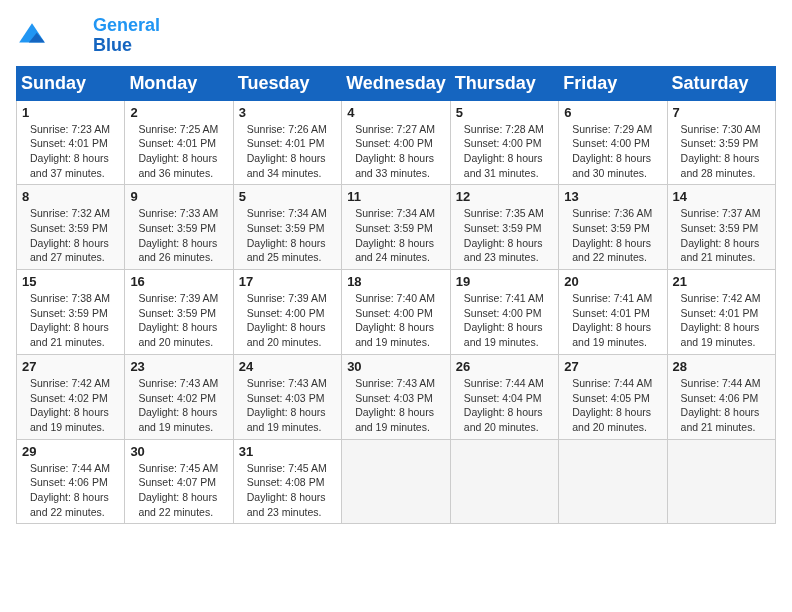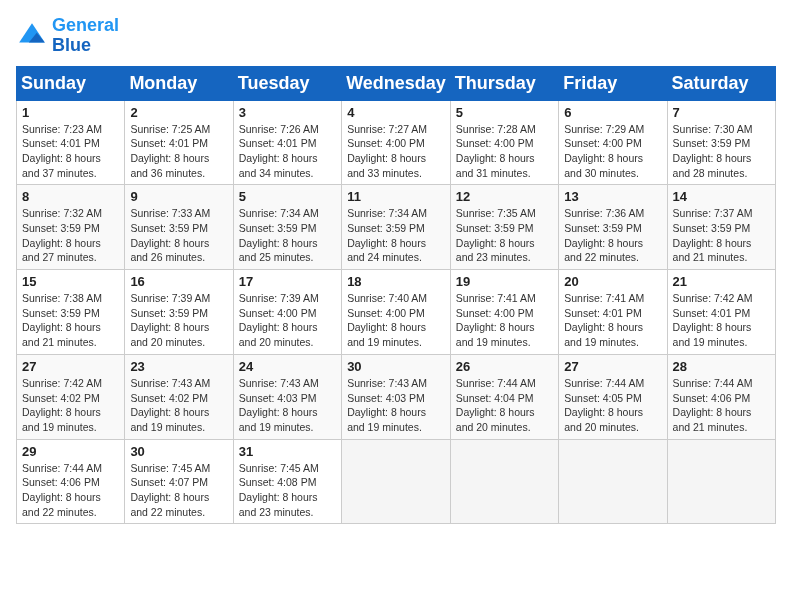--- a/index.html
+++ b/index.html
@@ -22,20 +22,21 @@
       gap: 4px;
     }
     .logo-text {
       font-size: 18px;
       font-weight: bold;
       color: #1a1a2e;
       line-height: 1.1;
     }
     .logo-text span {
       color: #2196F3;
+      margin-left: 41px;
     }
     .logo-icon {
       width: 32px;
       height: 32px;
     }
     .title-block {
       text-align: right;
     }
     .month-title {
       font-size: 32px;
@@ -73,20 +74,21 @@
       font-size: 13px;
       font-weight: bold;
       color: #222;
       display: block;
       margin-bottom: 2px;
     }
     .day-info {
       color: #333;
       font-size: 10.5px;
       line-height: 1.4;
+      margin-left: 8px;
     }
     tbody tr:nth-child(even) td {
       background: #f9f9f9;
     }
     .empty-cell {
       background: #f5f5f5 !important;
     }
   </style>
 </head>
 <body>

